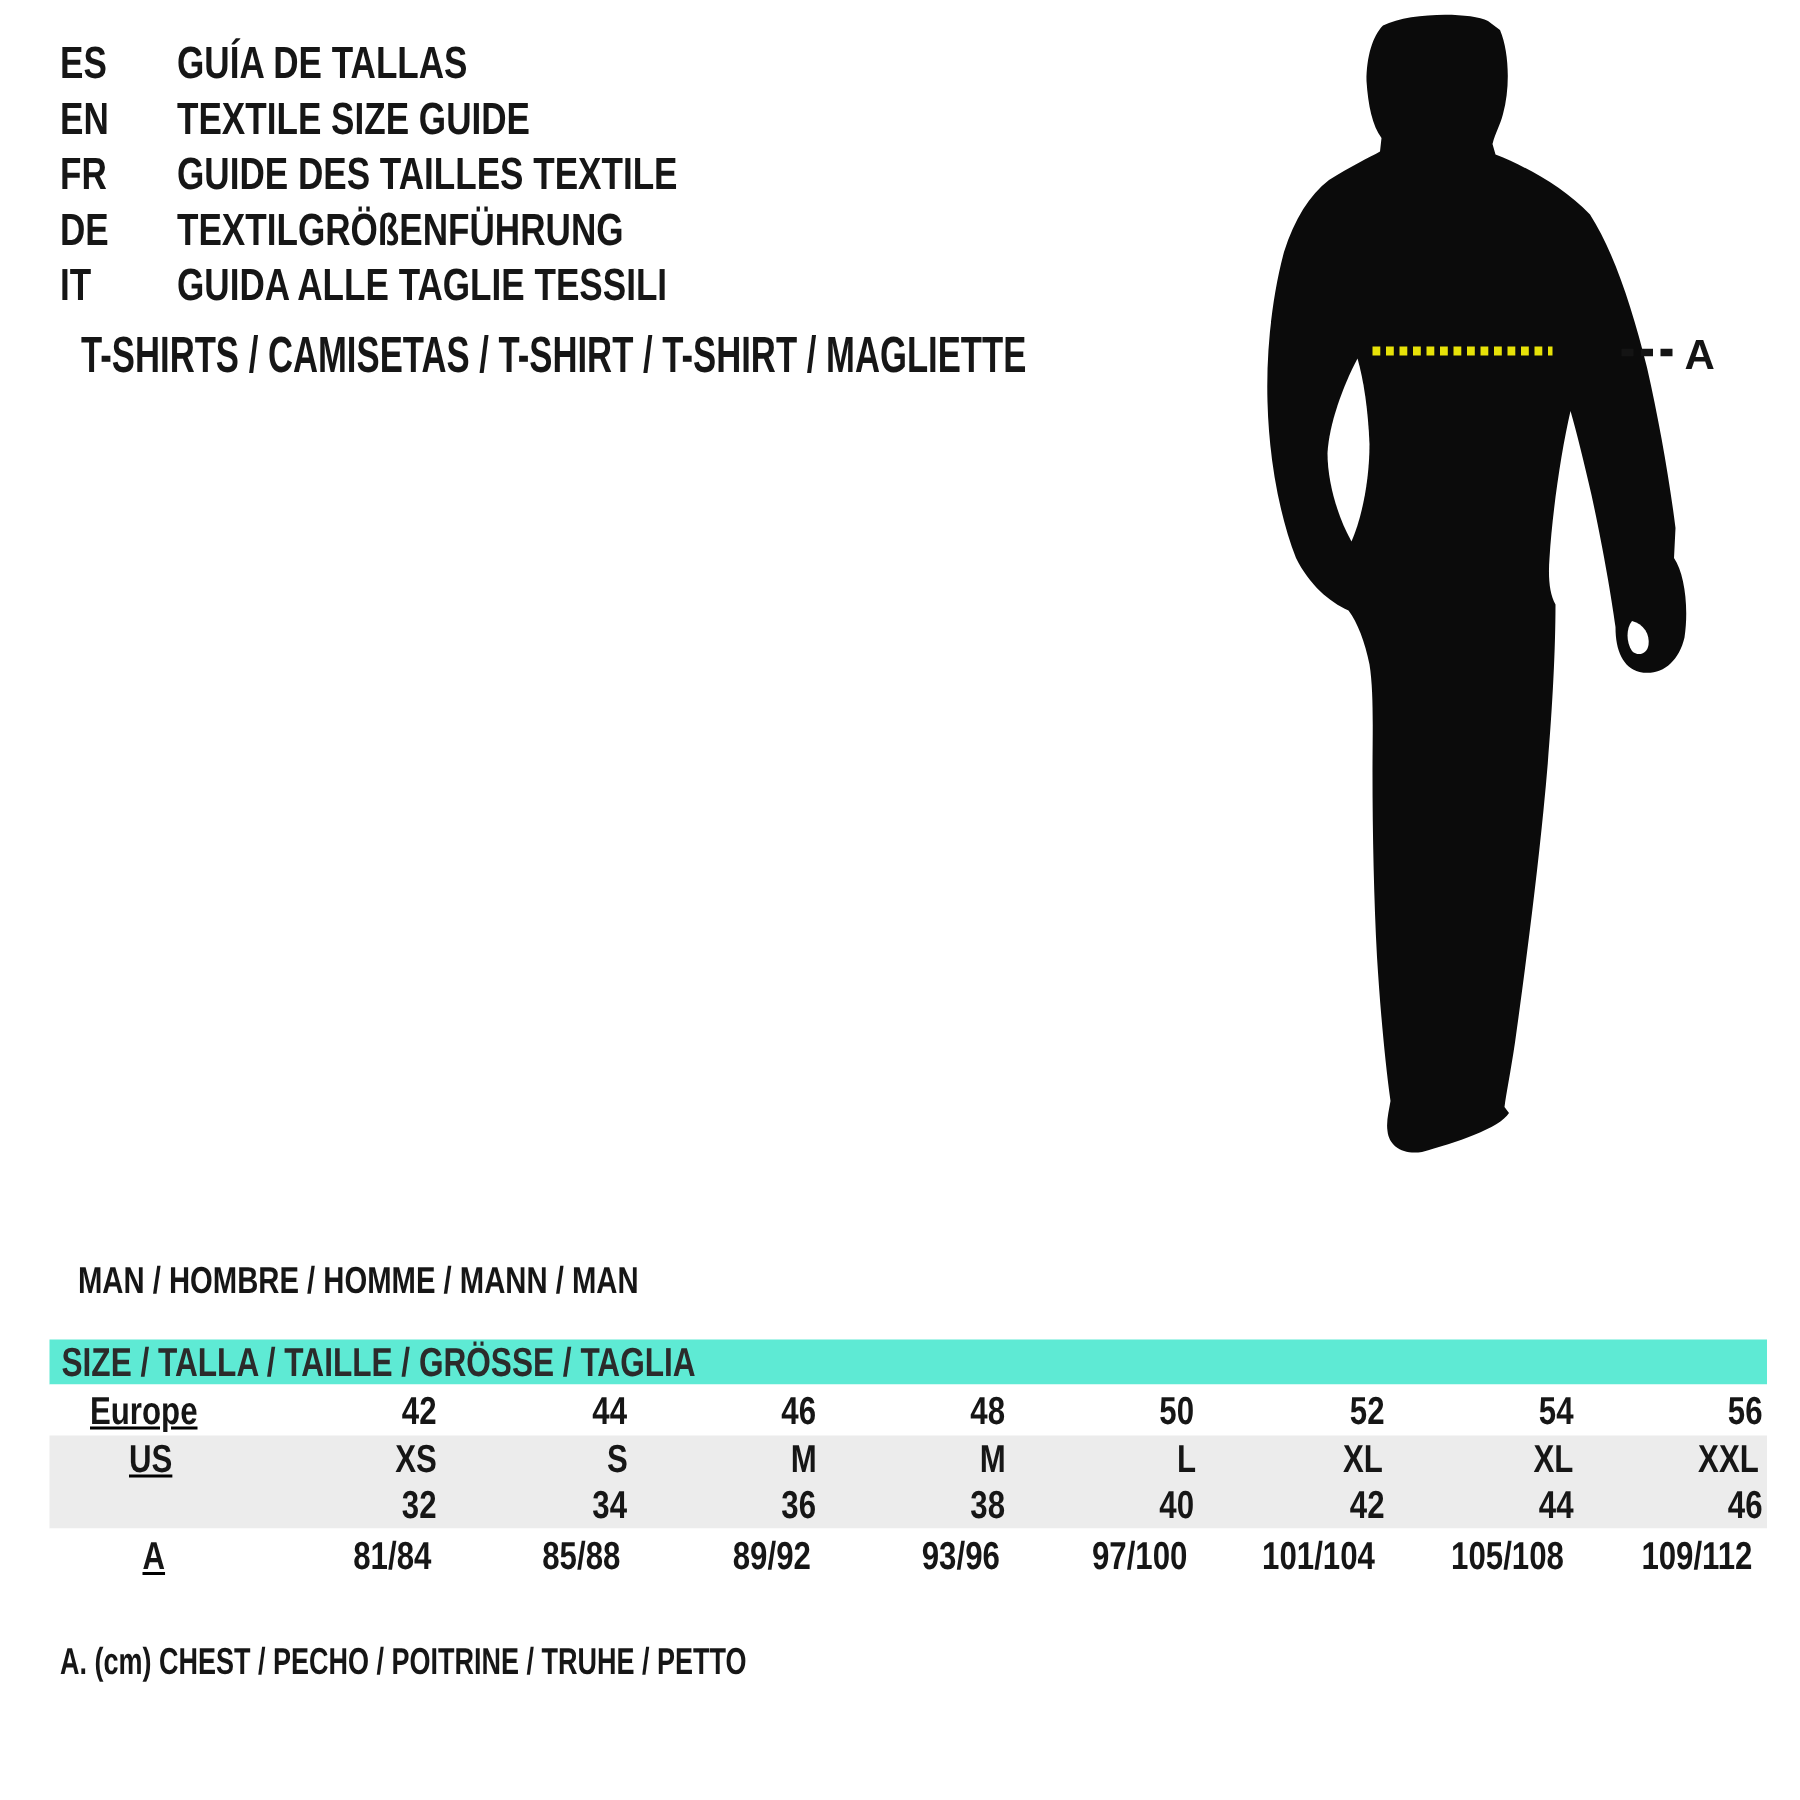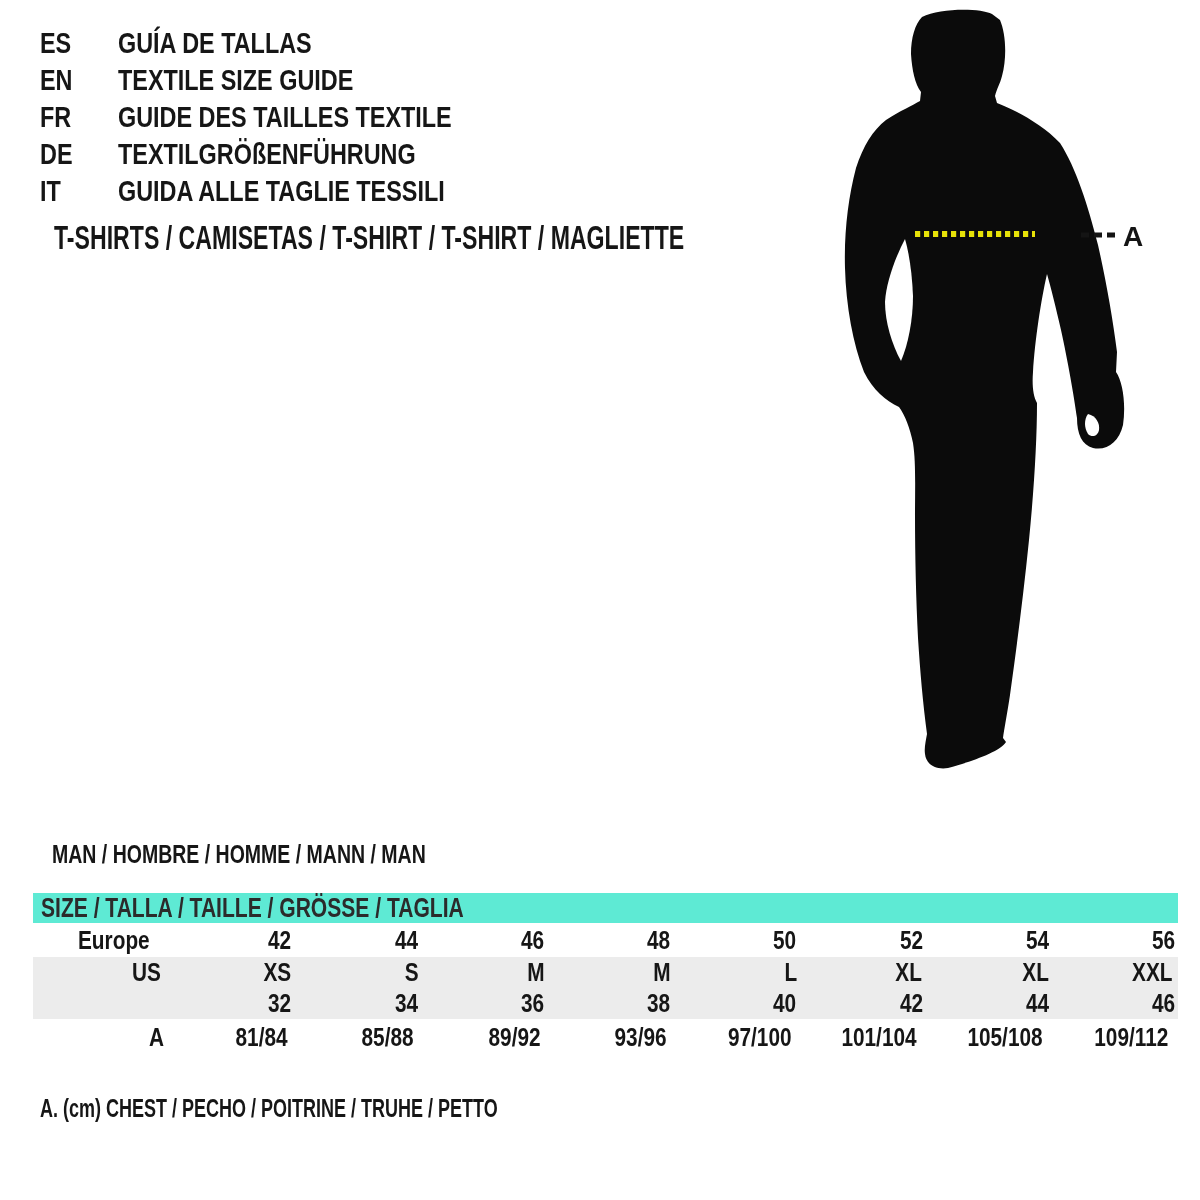--- a/index.html
+++ b/index.html
@@ -28,21 +28,21 @@
   .figure-wrap svg text { font-family:"Liberation Sans", sans-serif; font-weight:bold; }
 
   .man-heading { position:absolute; left:40px; top:840px; height:26px; display:flex; align-items:flex-start;margin-left:12px; }
 
   .size-table { position:absolute; left:33px; top:893px; width:1145px; }
   .thead {
     height:30px; display:flex; align-items:center; padding-left:8px; box-sizing:border-box;
   }
   .trow { display:grid; grid-template-columns:135px repeat(8, 1fr); align-items:stretch; }
   .trow .cell { display:flex; align-items:center; justify-content:flex-end; overflow:visible; }
-  .trow .cell.label { justify-content:flex-end; padding-left:8px; }
+  .trow .cell.label { justify-content:center; padding-left:8px;text-decoration:underline; }
   .r0 { height:34px; background:#ffffff; }
   .r1 { height:31px; }
   .r2 { height:31px; }
   .r3 { height:36px; background:#ffffff; }
 
   .footnote { position:absolute; left:40px; top:1095px; height:26px; display:flex; align-items:center; }
 </style>
 </head>
 <body>
 

